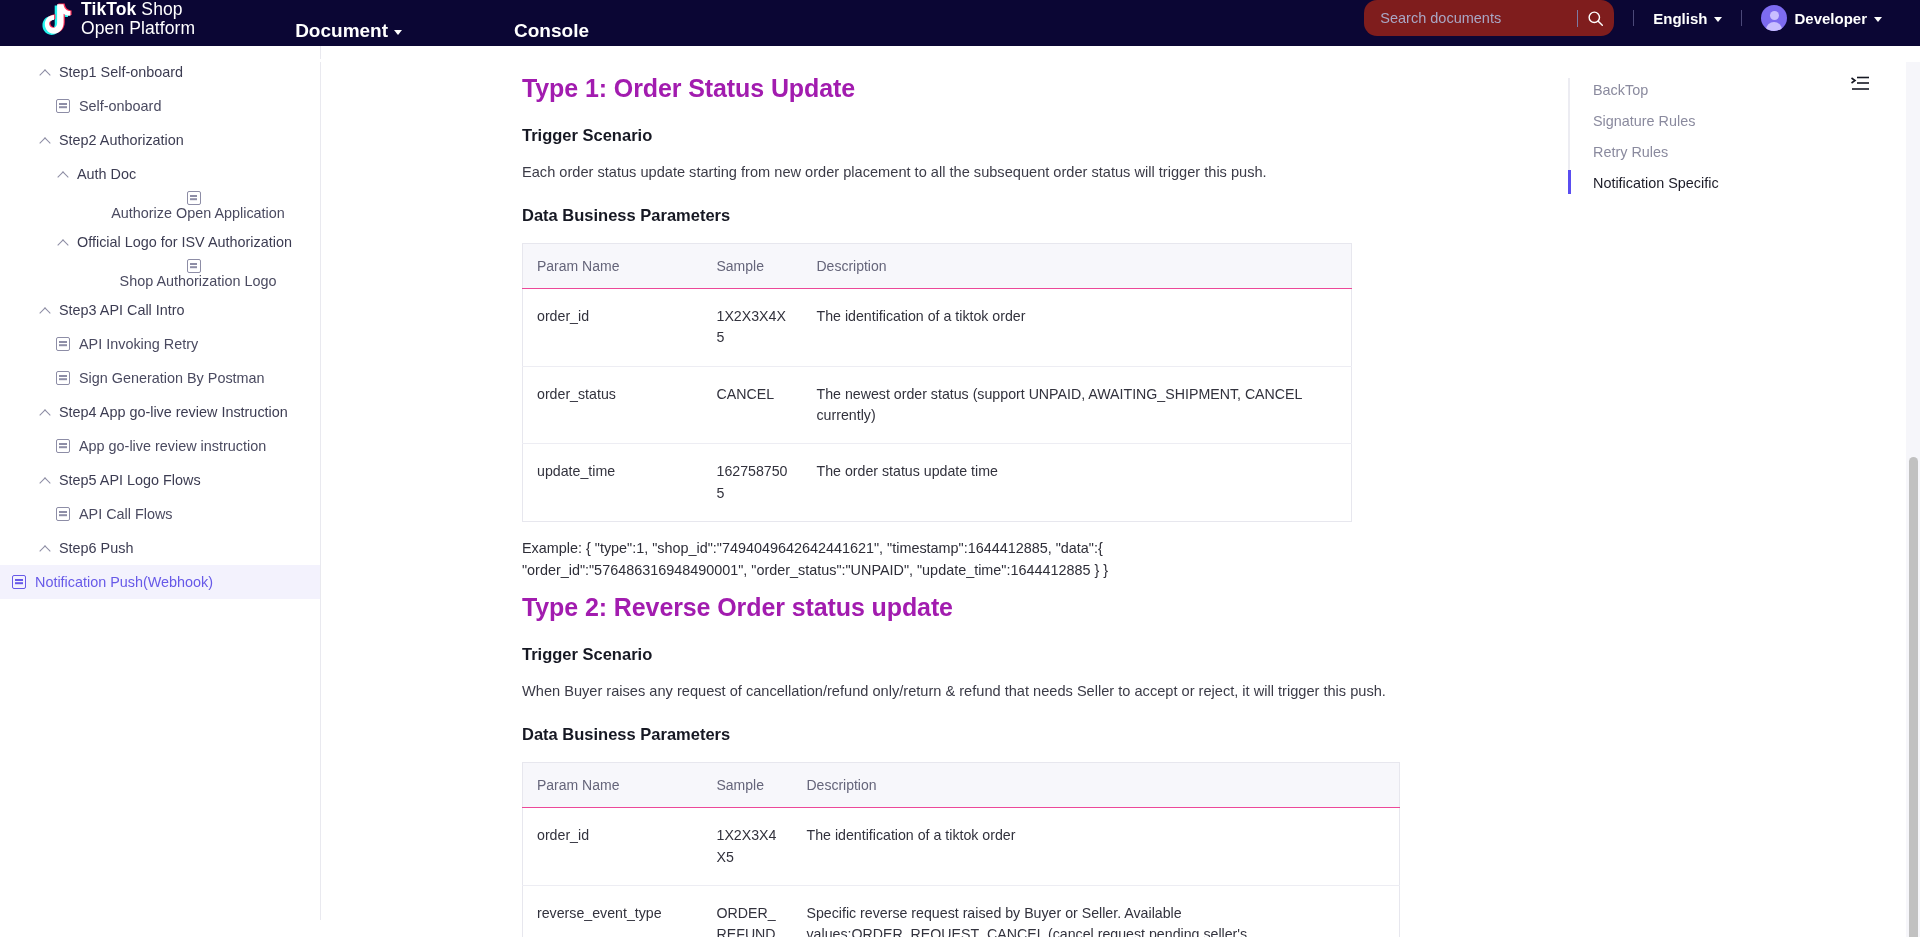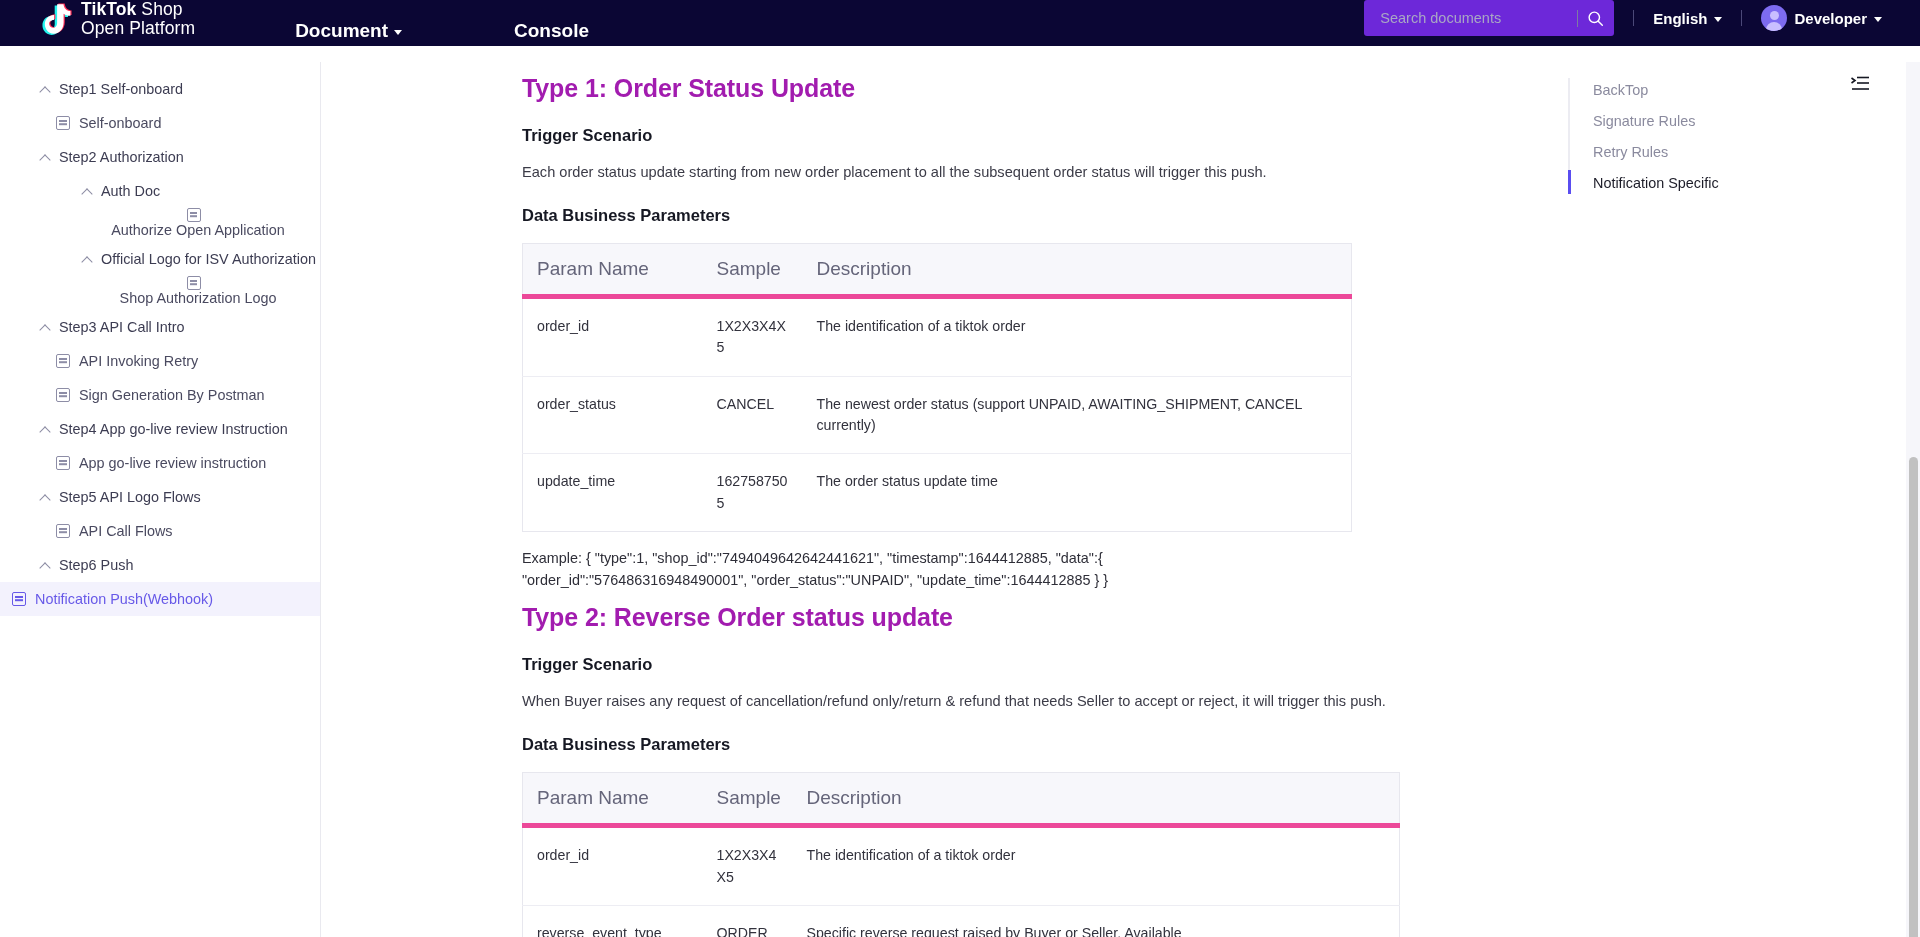--- a/index.html
+++ b/index.html
@@ -54,22 +54,22 @@
     width: 0; height: 0; border-left: 4.5px solid transparent;
     border-right: 4.5px solid transparent; border-top: 5px solid currentColor;
     margin-top: 2px;
   }
 
   .header-right {
     margin-left: auto; display: flex; align-items: center;
     margin-right: 38px; gap: 0;
   }
   .search-box {
-    width: 250px; height: 36px; background: #6d28d9;
-    border-radius: 3px; display: flex; align-items: center;
+    width: 250px; height: 36px; background: #7f1d1d;
+    border-radius: 13px; display: flex; align-items: center;
     padding: 0 10px 0 14px; position: relative;
   }
   .search-ph {
     color: #a9a7c4; font-size: 14.5px; flex: 1;
     background: transparent; border: none; outline: none;
     font-family: "Liberation Sans", sans-serif;
   }
   .search-ph::placeholder { color: #a9a7c4; }
   .search-sep {
     width: 1px; height: 17px; background: #7d7aa3; margin-right: 9px;
@@ -92,21 +92,21 @@
     position: absolute; margin-bottom: 11px;
   }
   .avatar .body {
     width: 16px; height: 9px; border-radius: 8px 8px 0 0; background: #c9bfff;
     margin-bottom: 0;
   }
   .avatar-inner { position: relative; display:flex; align-items:flex-end; justify-content:center; width:26px; height:26px;}
 
   
   .sidebar {
-    position: absolute; top: 62px; left: 0;
+    position: absolute; top: 45px; left: 0;
     width: 321px; height: 875px;
     background: #ffffff;
     border-right: 1px solid #e9e9ef;
     padding-top: 10px;
     overflow: hidden;
   }
   .s-group, .s-leaf {
     display: flex; align-items: center;
     height: 34px; cursor: pointer; font-size: 14.4px;
     color: #3d3d52; white-space: nowrap;
@@ -133,21 +133,21 @@
     box-shadow: 0 3.2px 0 0 #8d8da6;
   }
   .s-leaf.active {
     background: #f3f2fd; color: #6759e8; font-weight: normal; padding-left: 12px;
   }
   .s-leaf.active .doc-ico { border-color: #6759e8; }
   .s-leaf.active .doc-ico::before { background: #6759e8; box-shadow: 0 3.2px 0 0 #6759e8; }
 
   .ind-0 { padding-left: 40px; }
   .ind-1 { padding-left: 56px; }
-  .ind-2 { padding-left: 82px; }
+  .ind-2 { padding-left: 58px; }
   .ind-3 { padding-left: 76px; flex-direction: column; }
 
   
   .main {
     position: absolute; top: 62px; left: 337px;
     width: 1571px; height: 875px;
     background: #ffffff;
     overflow: hidden;
   }
   .content {
@@ -173,22 +173,22 @@
   }
 
   table.param {
     border-collapse: collapse; margin-top: 18px;
     border: 1px solid #e7e7ee; table-layout: fixed;
   }
   table.param.t1 { width: 830px; }
   table.param.t2 { width: 878px; }
   table.param th {
     background: #f7f7fb; text-align: left;
-    font-size: 19px; font-weight: normal; color: #65657a;
-    padding: 14px 0 14px 14px; border-bottom: 5px solid #ec4899;
+    font-size: 14px; font-weight: normal; color: #65657a;
+    padding: 14px 0 14px 14px; border-bottom: 1px solid #ec4899;
     vertical-align: middle; height: 44px;
   }
   table.param td {
     font-size: 14.2px; color: #32323d;
     padding: 17px 10px 17px 14px; border-bottom: 1px solid #ededf3;
     vertical-align: top; line-height: 1.5; word-wrap: break-word;
   }
   table.param tr:last-child td { border-bottom: none; }
   .col-name { width: 180px; }
   .col-sample-1 { width: 100px; }

